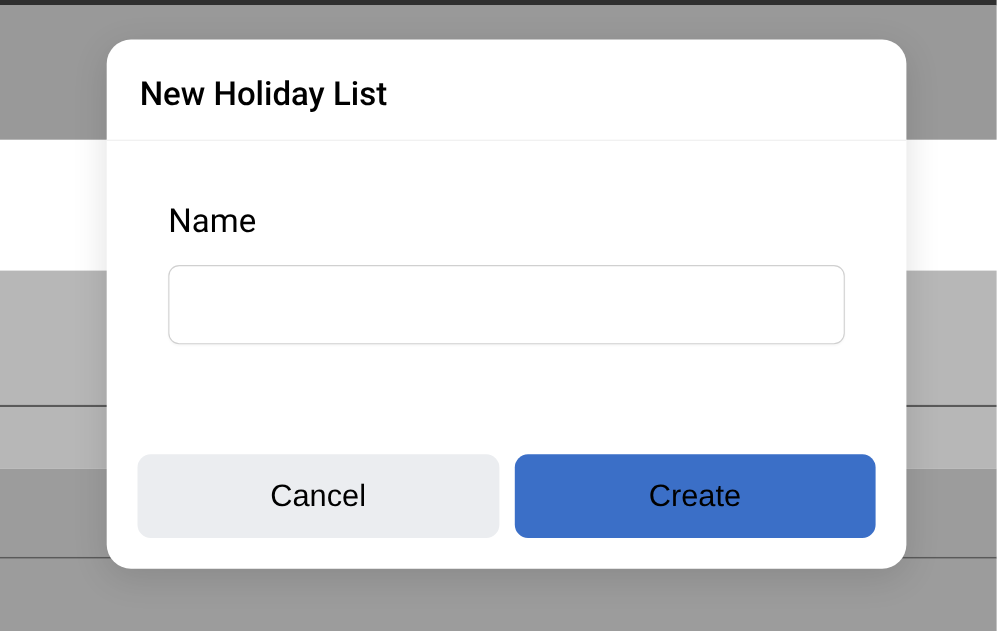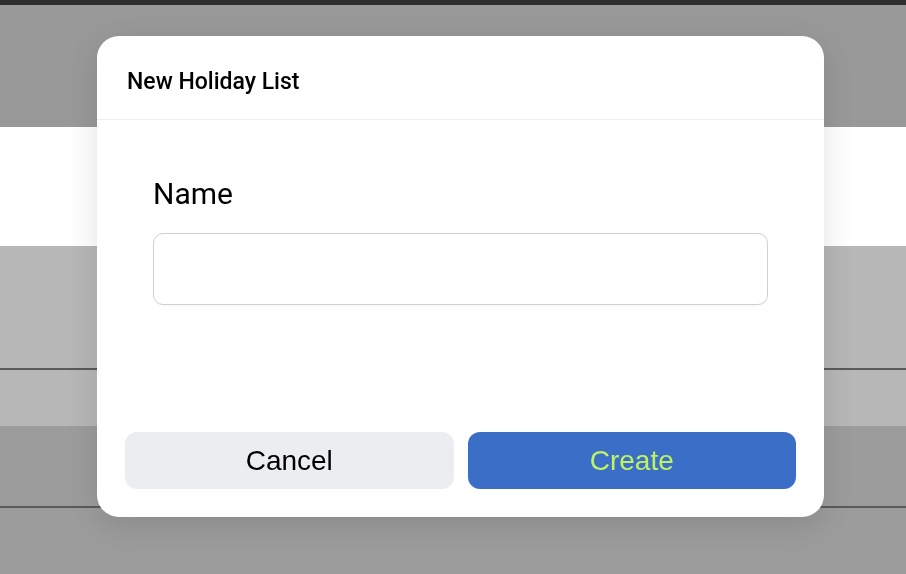--- a/index.html
+++ b/index.html
@@ -82,21 +82,21 @@
       border-radius: 22px;
       box-shadow: 0 8px 32px rgba(0,0,0,0.12);
       display: flex;
       flex-direction: column;
     }
     .modal-header {
       padding: 32px 30px 24px 30px;
       border-bottom: 1px solid #eeeeee;
     }
     .modal-title {
-      font-size: 23px;
+      font-size: 30px;
       font-weight: 500;
       color: #000000;
     }
     .modal-body {
       flex: 1;
       padding: 56px 56px 20px 56px;
     }
     .field-label {
       font-size: 30px;
       color: #000000;
@@ -112,34 +112,34 @@
       background: #ffffff;
       box-shadow: 0 1px 2px rgba(0,0,0,0.03);
     }
     .modal-footer {
       display: flex;
       gap: 14px;
       padding: 0 28px 28px 28px;
     }
     .btn {
       flex: 1;
-      height: 57px;
+      height: 76px;
       border-radius: 12px;
       font-size: 28px;
       font-weight: 500;
       border: none;
       cursor: pointer;
     }
     .btn-cancel {
       background: #ebedf0;
       color: #000000;
     }
     .btn-create {
       background: #3b6fc7;
-      color: #bef264;
+      color: #000000;
     }
   </style>
 </head>
 <body>
 
 <div class="overlay-bg">
   <div class="bg-topbar"></div>
   <div class="bg-band1"></div>
   <div class="bg-band3real"></div>
   <div class="bg-line"></div>

